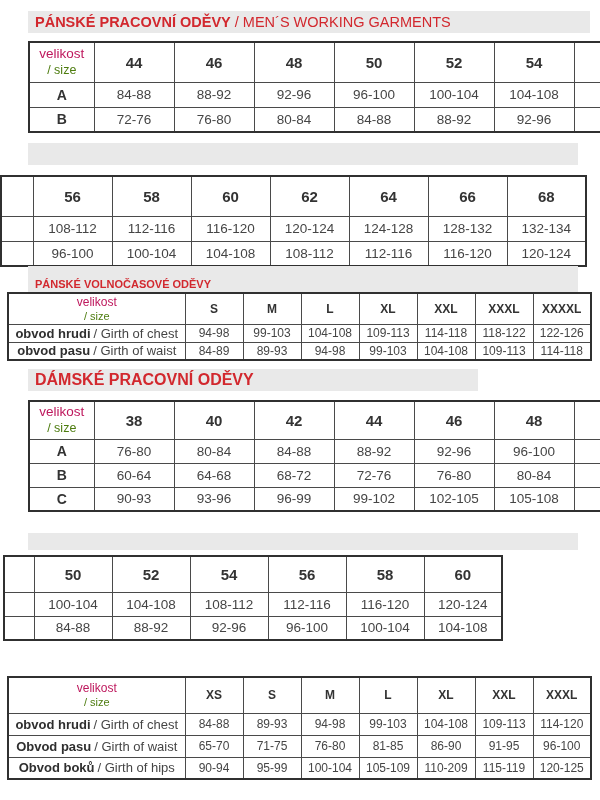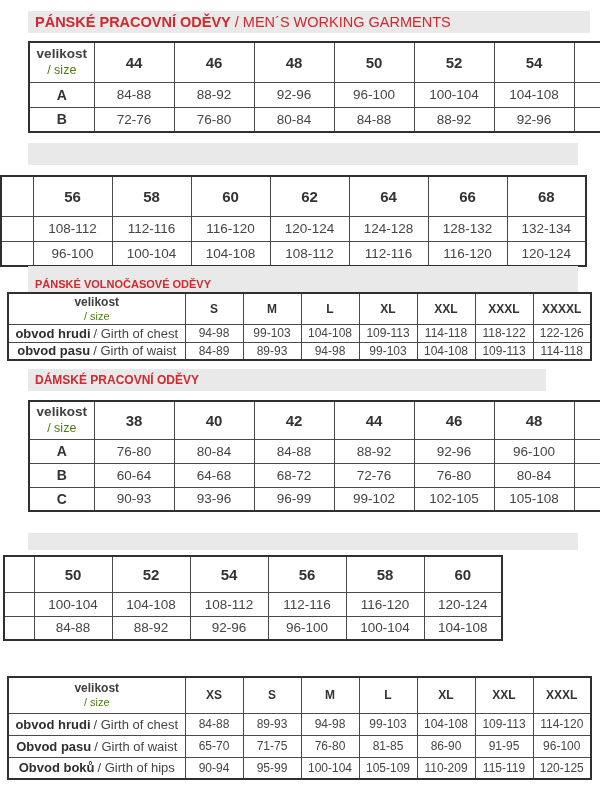--- a/index.html
+++ b/index.html
@@ -12,21 +12,21 @@
     position:relative;overflow:hidden;background:#fff;
     font-family:"Liberation Sans","DejaVu Sans",sans-serif;
   }
   
   .band{position:absolute;left:28px;background:var(--band)}
   .titleband{display:flex;align-items:center;padding-left:7px;color:var(--accent);white-space:nowrap}
   .titleband b{font-weight:700;margin-right:4px}
   #band-mens-working{top:11px;height:22px;width:562px;font-size:14.5px}
   #sep-1{top:143px;height:22px;width:550px}
   #band-mens-leisure{top:266px;height:35px;width:550px;font-size:11px}
-  #band-ladies-working{top:369px;height:22px;width:518px;font-size:12px}
+  #band-ladies-working{top:369px;height:22px;width:450px;font-size:16px}
   #sep-2{top:533px;height:17px;width:550px}
   
   .twrap{position:absolute;overflow:hidden}
   #t1wrap{left:28px;top:41px;width:572px;height:97px}
   #t4wrap{left:28px;top:400px;width:572px;height:118px}
   table.sizetable{border-collapse:collapse;table-layout:fixed;border:2px solid #303030;background:#fff}
   .abs{position:absolute}
   #t1,#t4{width:620px}
   #t2{left:0;top:175px;width:585px}
   #t3{left:7px;top:292px;width:583px}
@@ -40,21 +40,21 @@
   #t4 tr.hdr{height:38px}
   #t4 tr.datarow{height:24px}
   #t5 tr.hdr{height:36px}
   #t5 tr.datarow{height:24px}
   #t6 tr.hdr{height:36px}
   #t6 tr.datarow{height:22px}
   
   .sizeh{font-weight:700;font-size:15px;color:#333}
   .val{font-weight:400;font-size:13.5px;color:#454545}
   .rlab{font-weight:700;font-size:14px;color:#333}
-  .cl1{font-weight:700;font-size:13.5px;color:#404040;line-height:1.25}
+  .cl1{font-weight:400;font-size:13.5px;color:#be185d;line-height:1.25}
   .cl2{font-weight:400;font-size:12.5px;color:#4d7c0f;line-height:1.2}
   table.small .sizeh{font-size:12px}
   table.small .val{font-size:12px}
   table.small .cl1{font-size:12px}
   table.small .cl2{font-size:11px}
   .rlab-wide{font-size:13px;color:#454545}
   .rlab-wide b{font-weight:700;color:#2f2f2f;margin-right:3px}
   .stub{background:#fff}
 </style>
 </head>

